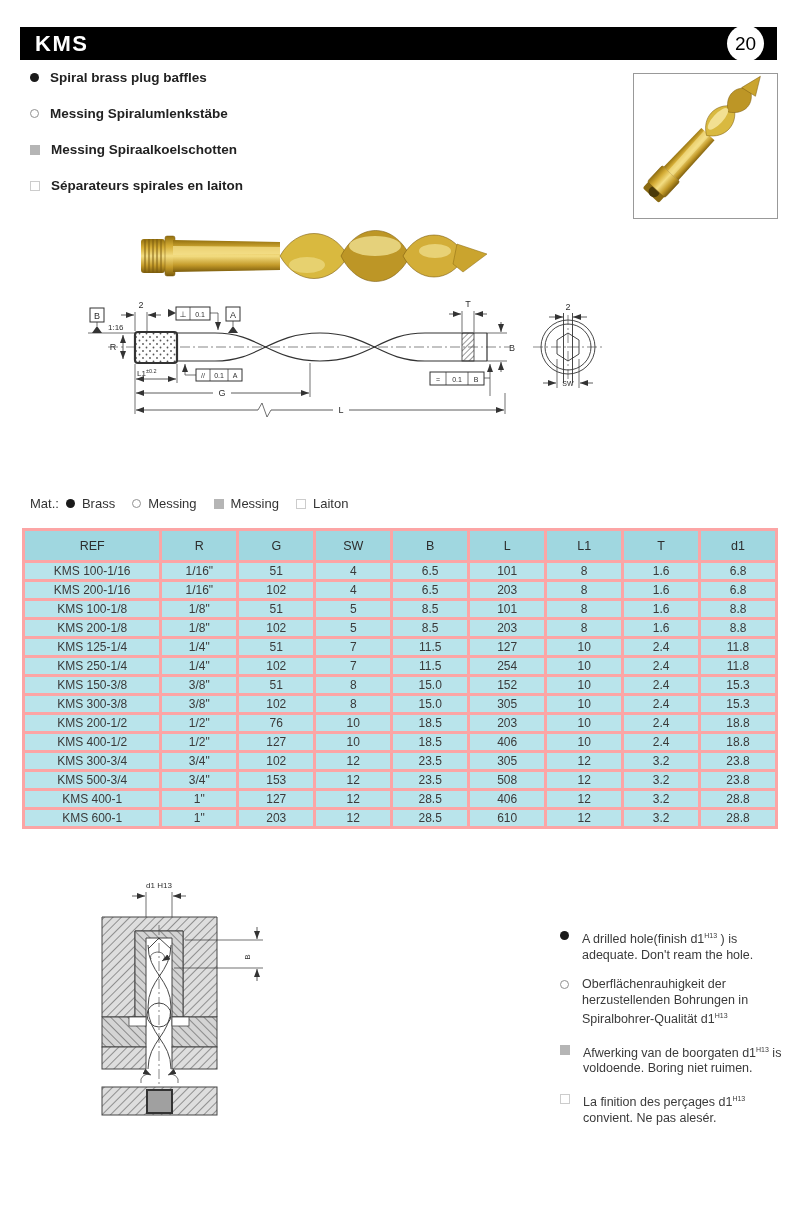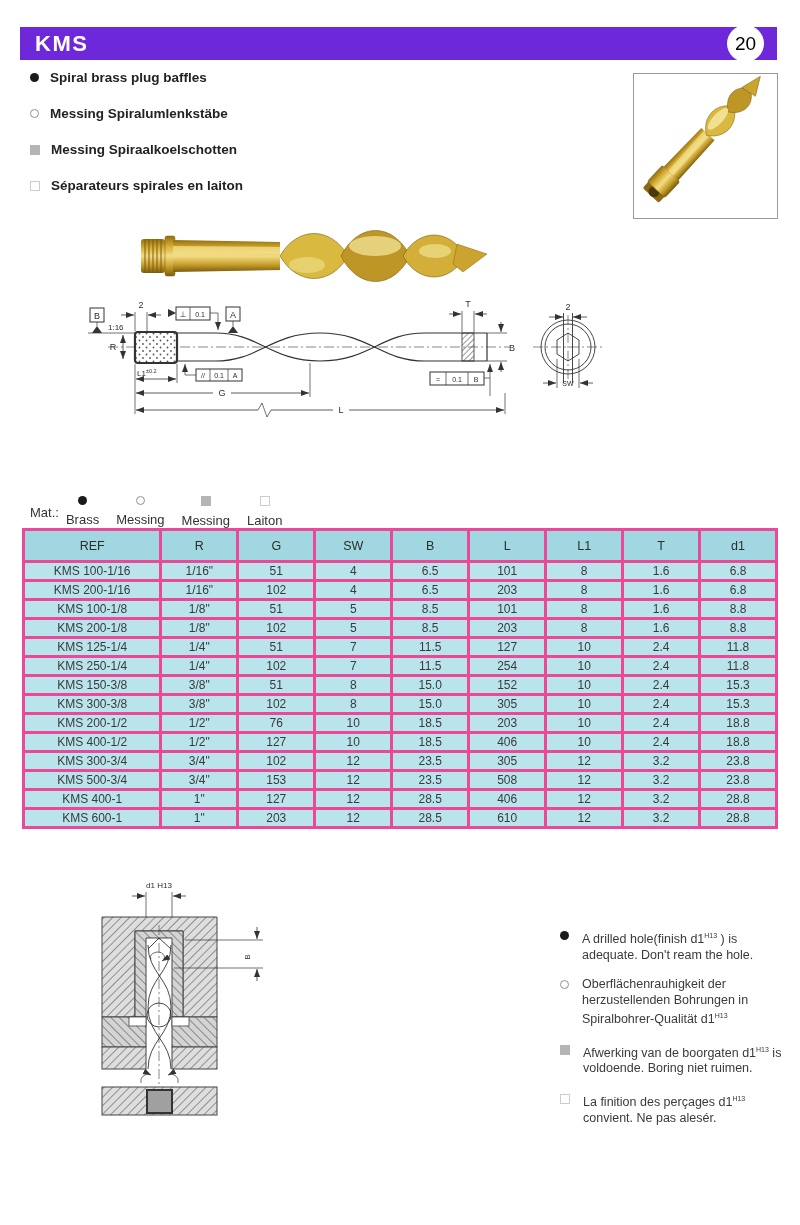--- a/index.html
+++ b/index.html
@@ -4,21 +4,21 @@
 <style>
   * { margin:0; padding:0; box-sizing:border-box; }
   html,body { background:#fff; }
   body {
     width:800px; height:1225px; position:relative; overflow:hidden;
     font-family:"Liberation Sans", sans-serif; color:#333;
   }
   .abs { position:absolute; }
 
   
-  .header-bar { left:20px; top:27px; width:757px; height:33px; background:#6d28d9;
+  .header-bar { left:20px; top:27px; width:757px; height:33px; background:#000000;
     display:flex; align-items:center; padding-left:15px; }
   .header-title { color:#fff; font-size:22px; font-weight:bold; letter-spacing:1.5px; }
   .page-badge { left:727px; top:25px; width:37px; height:37px; background:#fff; border-radius:50%;
     display:flex; align-items:center; justify-content:center; font-size:19px; color:#000000; }
 
   
   .marker { display:inline-block; flex:0 0 auto; }
   .m-dot-filled { width:9px; height:9px; border-radius:50%; background:#1a1a1a; }
   .m-dot-open   { width:9px; height:9px; border-radius:50%; border:1.5px solid #919191; background:#fff; }
   .m-sq-filled  { width:10px; height:10px; background:#b5b5b5; }
@@ -26,25 +26,25 @@
 
   .intro-list { left:30px; top:71px; display:flex; flex-direction:column; gap:23px; }
   .intro-item { display:flex; align-items:center; gap:11px; height:13px; }
   .intro-text { font-size:13.5px; font-weight:bold; color:#222; white-space:nowrap; }
 
   .photo-box { left:633px; top:73px; width:145px; height:146px; border:1px solid #999; background:#fff; }
 
   .materials { left:30px; top:496px; display:flex; align-items:center; gap:3px;
     font-size:13px; color:#333; }
   .materials .mat-label { margin-right:4px; }
-  .mat-item { display:flex; align-items:center; gap:7px;flex-direction:column; }
+  .mat-item { display:flex; align-items:center; gap:7px; }
 
   
   .spec-table { position:absolute; left:22px; top:528px; width:756px;
-    border-collapse:separate; border-spacing:3px; table-layout:fixed; background:#ec4899; }
+    border-collapse:separate; border-spacing:3px; table-layout:fixed; background:#fca5a5; }
   .spec-table th { background:#A0D7E0; font-weight:normal; font-size:12.5px; color:#2d2d2d;
     height:29px; text-align:center; }
   .spec-table td { background:#B9E4EB; font-size:12px; color:#3a3a3a; text-align:center;
     height:16px; padding:1px 0; white-space:nowrap; }
 
   
   .notes { left:560px; top:928px; width:228px; display:flex; flex-direction:column; gap:14px; }
   .note { display:flex; gap:13px; font-size:12.5px; line-height:15.5px; color:#3a3a3a; }
   .note .marker { margin-top:3px; }
   .note sup { font-size:7px; }

